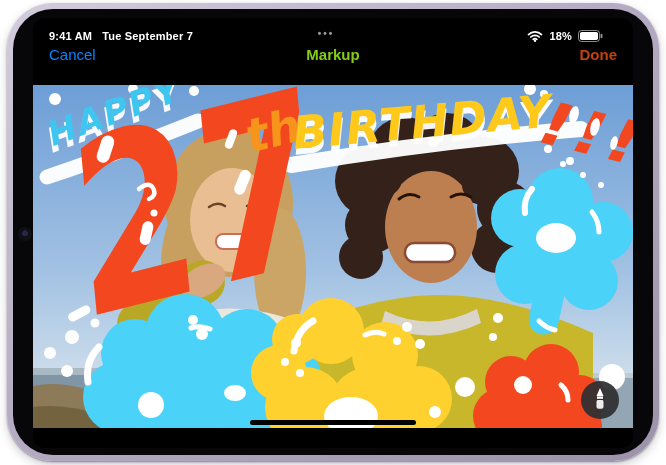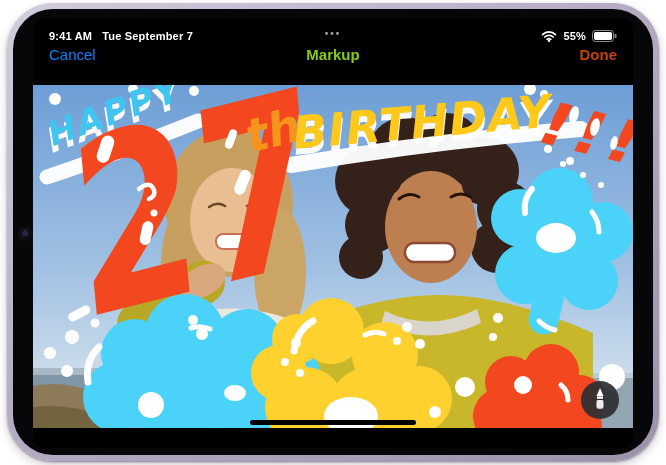--- a/index.html
+++ b/index.html
@@ -9,21 +9,21 @@
   
   .device{position:absolute;left:7px;top:3px;width:652px;height:458px;border-radius:46px;
     background:linear-gradient(145deg,#d2ccdd 0%,#b6adc4 45%,#9c93ab 100%);
     box-shadow:0 1px 2px rgba(60,50,70,.5),0 4px 10px rgba(60,50,70,.25);}
   .bezel{position:absolute;left:6px;top:6px;right:6px;bottom:6px;border-radius:40px;background:#070709;}
   .camera{position:absolute;left:5px;top:218px;width:14px;height:14px;border-radius:50%;
     background:radial-gradient(circle at 50% 45%,#26264a 0 3px,#101014 3px);}
   .screen{position:absolute;left:26px;top:15px;width:600px;height:430px;background:#000;border-radius:12px;overflow:hidden;}
 
   
-  .status{position:absolute;top:0;left:0;right:0;height:28px;display:flex;align-items:center;
+  .status{position:absolute;top:0;left:0;right:14px;height:28px;display:flex;align-items:center;
     justify-content:space-between;padding:8px 16px 0 16px;box-sizing:border-box;color:#fff;
     font-size:11px;font-weight:bold;letter-spacing:.2px;}
   .status .left{display:flex;gap:10px;align-items:center;}
   .status .right{display:flex;gap:6px;align-items:center;}
   .status .dots{position:absolute;left:50%;transform:translateX(-50%);top:10px;color:#9a9aa1;
     font-size:10px;letter-spacing:2px;font-weight:bold;}
   .wifi svg,.batt svg{display:block;}
 
   
   .toolbar{position:absolute;top:28px;left:0;right:0;height:39px;display:flex;
@@ -72,21 +72,21 @@
         <span class="dots">•••</span>
         <div class="right">
           <span class="wifi">
             <svg width="16" height="12" viewBox="0 0 16 12">
               <path d="M1.5,4.6 a9,9 0 0 1 13,0" stroke="#fff" stroke-width="1.7" fill="none" stroke-linecap="round"></path>
               <path d="M3.8,7 a6,6 0 0 1 8.4,0" stroke="#fff" stroke-width="1.7" fill="none" stroke-linecap="round"></path>
               <path d="M6.1,9.3 a3,3 0 0 1 3.8,0" stroke="#fff" stroke-width="1.7" fill="none" stroke-linecap="round"></path>
               <circle cx="8" cy="10.8" r="1.2" fill="#fff"></circle>
             </svg>
           </span>
-          <span>55%</span>
+          <span>18%</span>
           <span class="batt">
             <svg width="25" height="12" viewBox="0 0 25 12">
               <rect x="0.5" y="0.5" width="21" height="11" rx="3" stroke="rgba(255,255,255,.55)" fill="none"></rect>
               <rect x="2" y="2" width="18" height="8" rx="1.8" fill="#fff"></rect>
               <rect x="22.5" y="3.8" width="2" height="4.4" rx="1" fill="rgba(255,255,255,.55)"></rect>
             </svg>
           </span>
         </div>
       </div>
 

